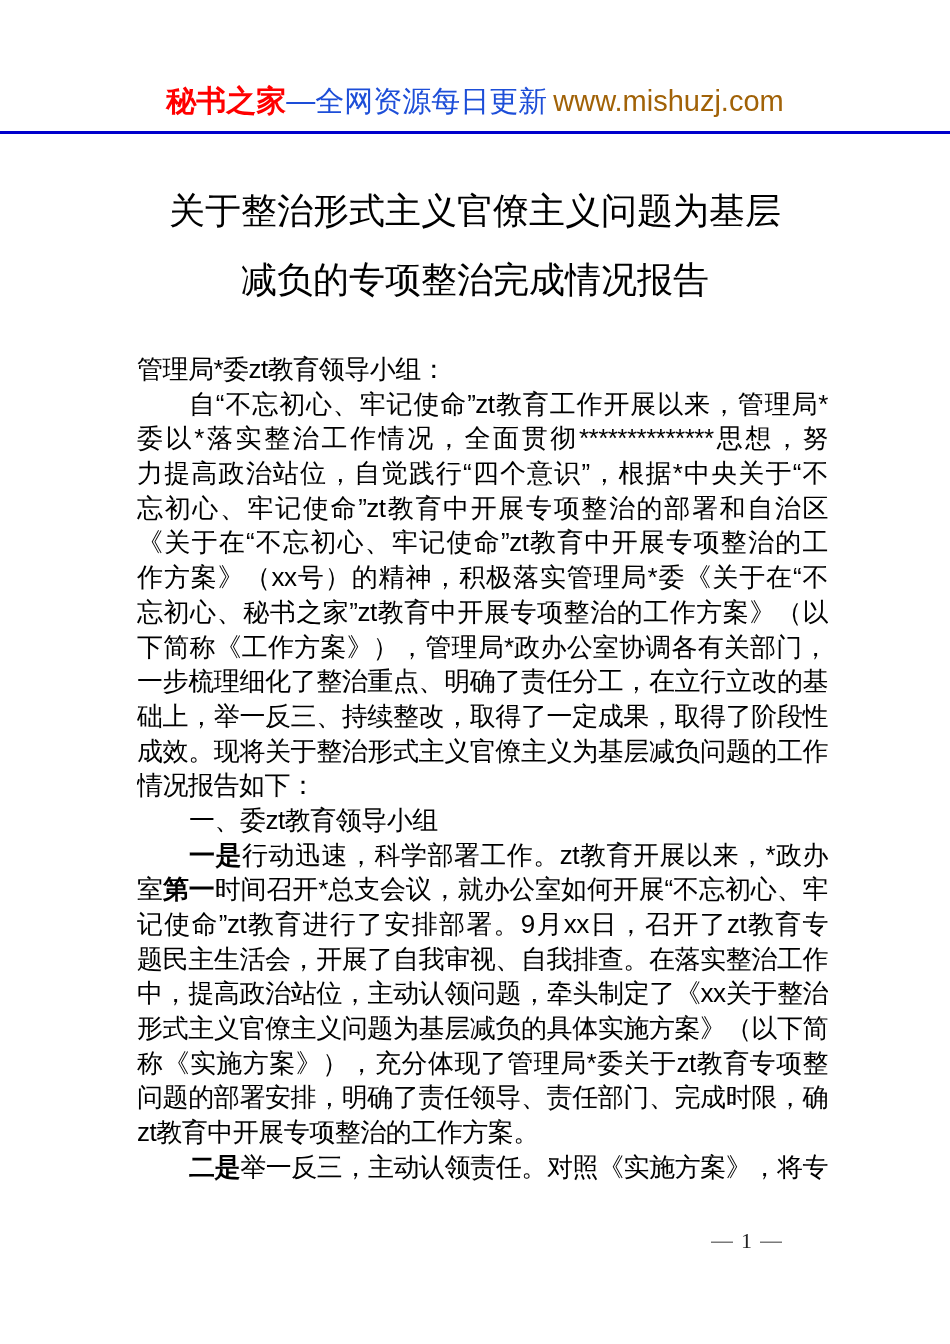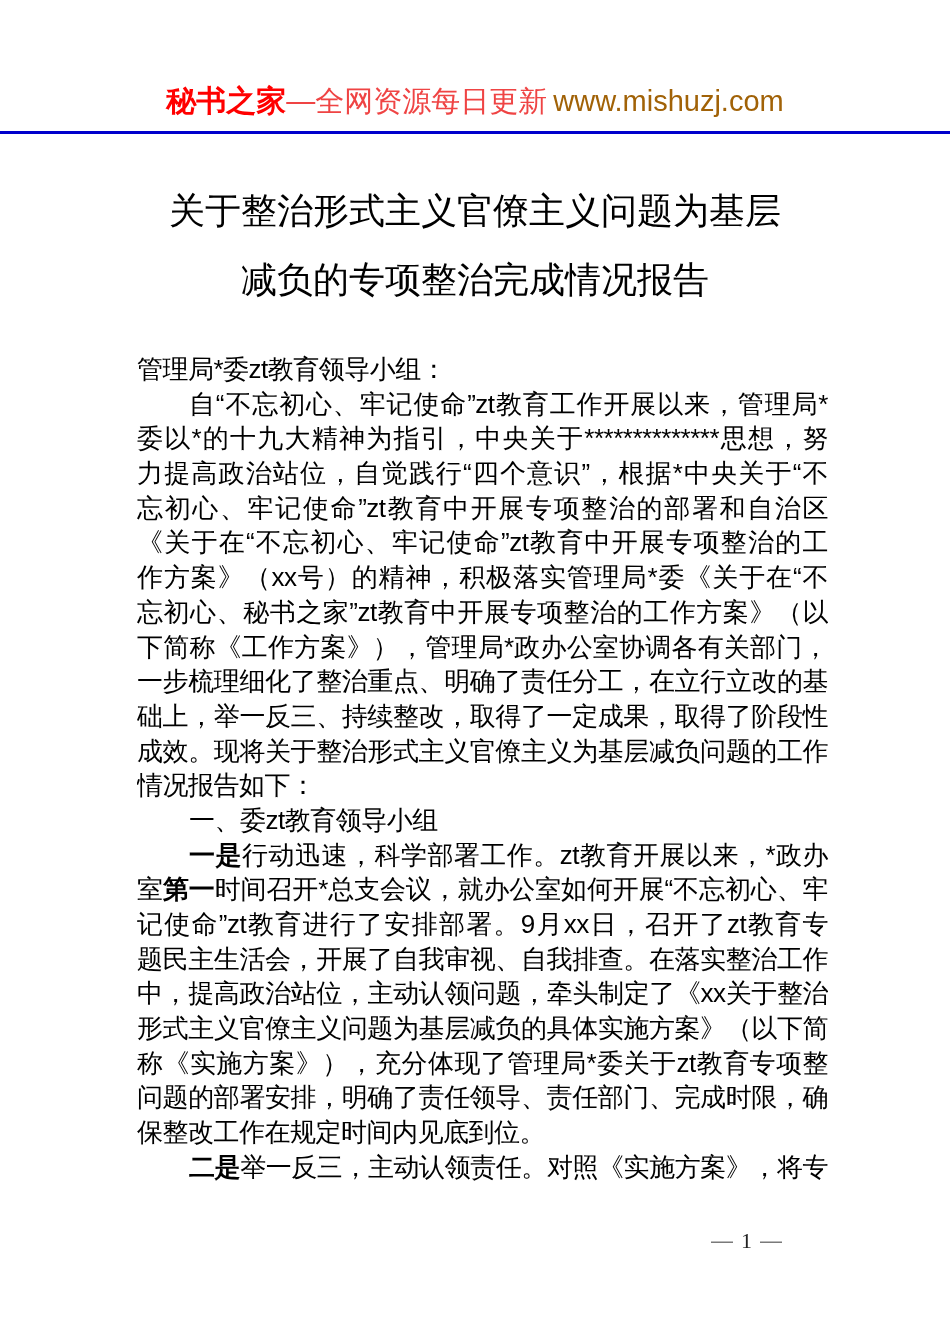--- a/index.html
+++ b/index.html
@@ -11,21 +11,21 @@
     font-family:"Liberation Sans",sans-serif;
     color:#000;
   }
   
   .letterhead{
     position:absolute;top:82px;left:0;width:950px;
     text-align:center;line-height:38px;font-size:29px;
     white-space:nowrap;
   }
   .brand{color:#ff0000;font-weight:700;font-size:30px;}
-  .tagline{color:#ef4444;}
+  .tagline{color:#1d4ed8;}
   .url{color:#a16207;margin-left:6px;}
   .divider{
     position:absolute;top:131px;left:0;width:950px;height:3px;
     background:#0000cc;
   }
   
   .title{
     position:absolute;top:176px;left:0;width:950px;
     text-align:center;font-weight:400;font-size:36px;
     letter-spacing:0px;
@@ -69,41 +69,41 @@
   <div class="divider"></div>
 
   <div class="title">
     <div class="tline">关于整治形式主义官僚主义问题为基层</div>
     <div class="tline">减负的专项整治完成情况报告</div>
   </div>
 
   <div class="body" id="doc-body">
       <div class="line last"><span>管理局*委zt教育领导小组：</span></div>
       <div class="line indent"><span>自“不忘初心、牢记使命”zt教育工作开展以来，管理局*</span></div>
-      <div class="line"><span>委以*的十九大精神为指引，中央关于**************思想，努</span></div>
+      <div class="line"><span>委以*落实整治工作情况，全面贯彻**************思想，努</span></div>
       <div class="line"><span>力提高政治站位，自觉践行“四个意识”，根据*中央关于“不</span></div>
       <div class="line"><span>忘初心、牢记使命”zt教育中开展专项整治的部署和自治区</span></div>
       <div class="line"><span>《关于在“不忘初心、牢记使命”zt教育中开展专项整治的工</span></div>
       <div class="line"><span>作方案》（xx号）的精神，积极落实管理局*委《关于在“不</span></div>
       <div class="line"><span>忘初心、秘书之家”zt教育中开展专项整治的工作方案》（以</span></div>
       <div class="line"><span>下简称《工作方案》），管理局*政办公室协调各有关部门，进</span></div>
       <div class="line"><span>一步梳理细化了整治重点、明确了责任分工，在立行立改的基</span></div>
       <div class="line"><span>础上，举一反三、持续整改，取得了一定成果，取得了阶段性</span></div>
       <div class="line"><span>成效。现将关于整治形式主义官僚主义为基层减负问题的工作</span></div>
       <div class="line last"><span>情况报告如下：</span></div>
       <div class="line indent last"><span>一、委zt教育领导小组</span></div>
       <div class="line indent"><span class="b">一是</span><span>行动迅速，科学部署工作。zt教育开展以来，*政办公</span></div>
       <div class="line"><span>室</span><span class="b">第一</span><span>时间召开*总支会议，就办公室如何开展“不忘初心、牢</span></div>
       <div class="line"><span>记使命”zt教育进行了安排部署。9月xx日，召开了zt教育专</span></div>
       <div class="line"><span>题民主生活会，开展了自我审视、自我排查。在落实整治工作</span></div>
       <div class="line"><span>中，提高政治站位，主动认领问题，牵头制定了《xx关于整治</span></div>
       <div class="line"><span>形式主义官僚主义问题为基层减负的具体实施方案》（以下简</span></div>
       <div class="line"><span>称《实施方案》），充分体现了管理局*委关于zt教育专项整治</span></div>
       <div class="line"><span>问题的部署安排，明确了责任领导、责任部门、完成时限，确</span></div>
-      <div class="line last"><span>保整改工作在规定时间内见底到位。</span></div>
+      <div class="line last"><span>zt教育中开展专项整治的工作方案。</span></div>
       <div class="line indent"><span class="b">二是</span><span>举一反三，主动认领责任。对照《实施方案》，将专</span></div>
     </div>
 
   <div class="footer">
     <span class="dash">—</span><span class="num">1</span><span class="dash">—</span>
   </div>
 
 </div>
 
 </body></html>

